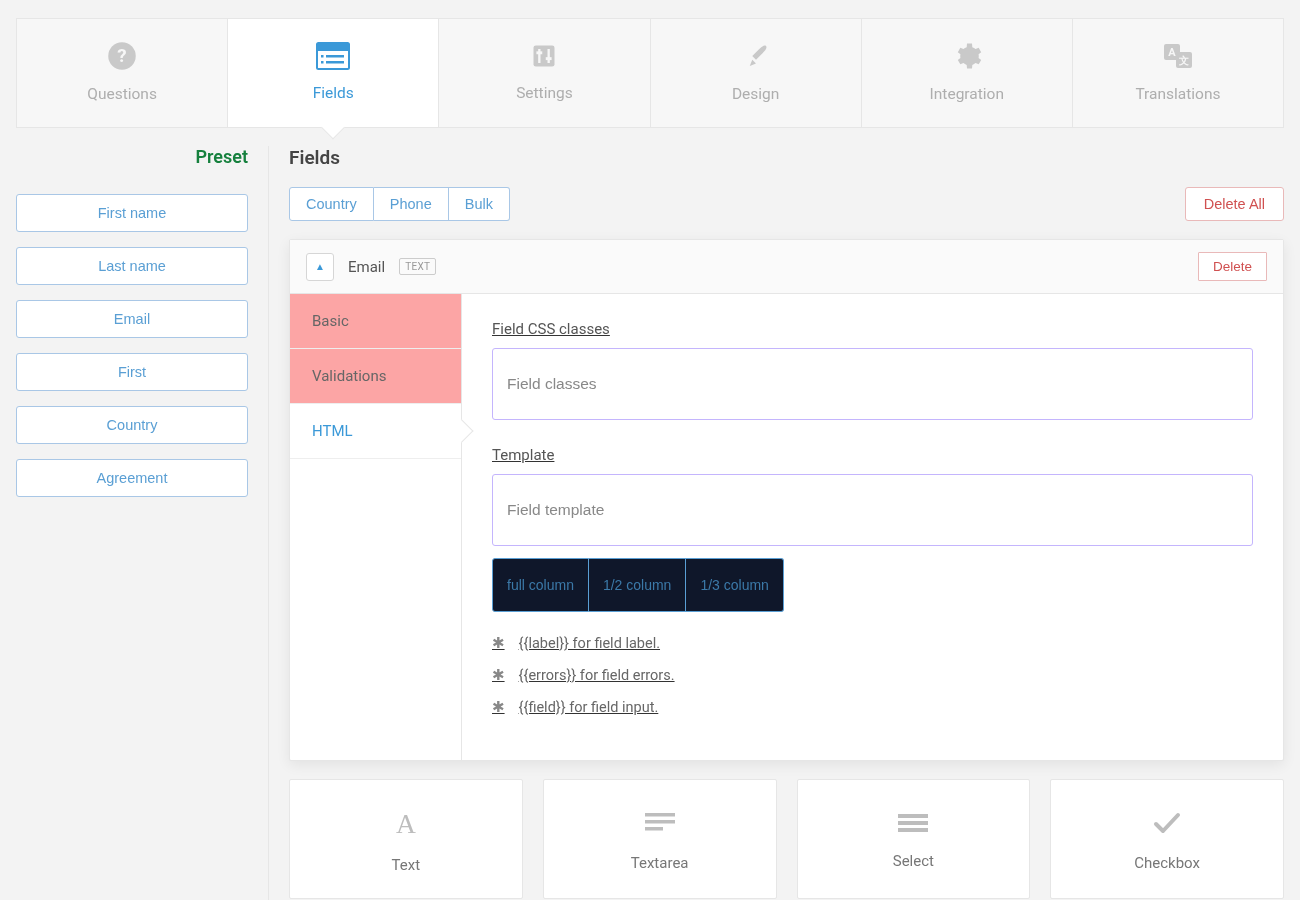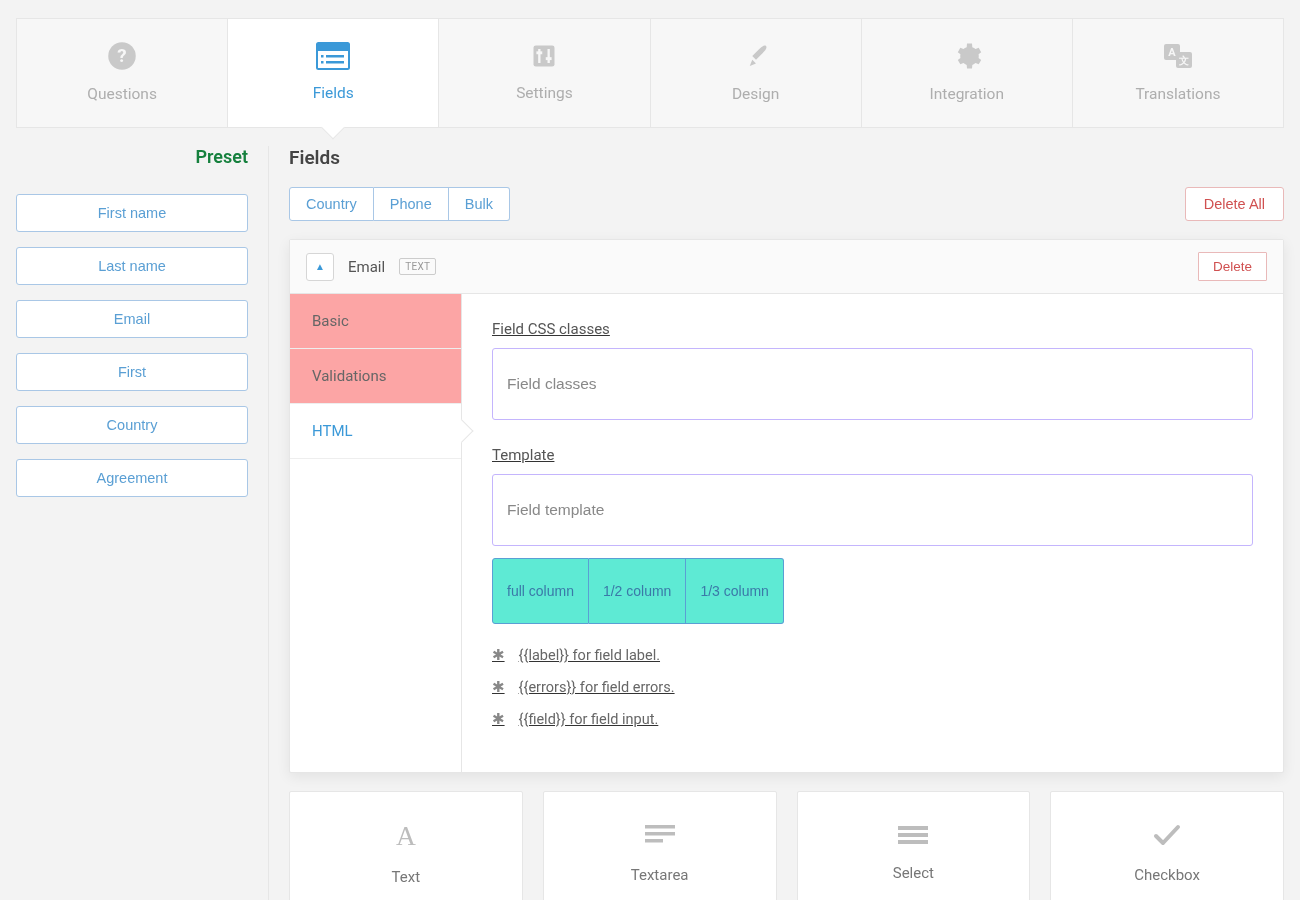--- a/index.html
+++ b/index.html
@@ -164,23 +164,23 @@
   .form-label { display: block; font-size: 15px; color: #555; margin-bottom: 10px; }
   .text-input {
     width: 100%; padding: 26px 14px;
     border: 1px solid #c4b5fd; border-radius: 3px;
     font-size: 15.5px; color: #333;
   }
   .text-input::placeholder { color: #888; }
 
   .col-btn-group { display: inline-flex; margin-top: 12px; }
   .col-btn-group button {
-    padding: 24px 14px;
+    padding: 18px 14px;
     border: 1px solid #5a9fd4;
-    background: #5eead4; color: #3b79a8;
+    background: #0f172a; color: #3b79a8;
     font-size: 14px; cursor: pointer;
   }
   .col-btn-group button:first-child { border-radius: 3px 0 0 3px; }
   .col-btn-group button:last-child  { border-radius: 0 3px 3px 0; }
   .col-btn-group button + button { border-left: none; }
 
   .hints { margin-top: 22px; }
   .hint { display: flex; align-items: center; gap: 14px; color: #666; font-size: 14.5px; margin-bottom: 14px; }
   .hint-icon { color: #888; font-size: 15px; }
 

